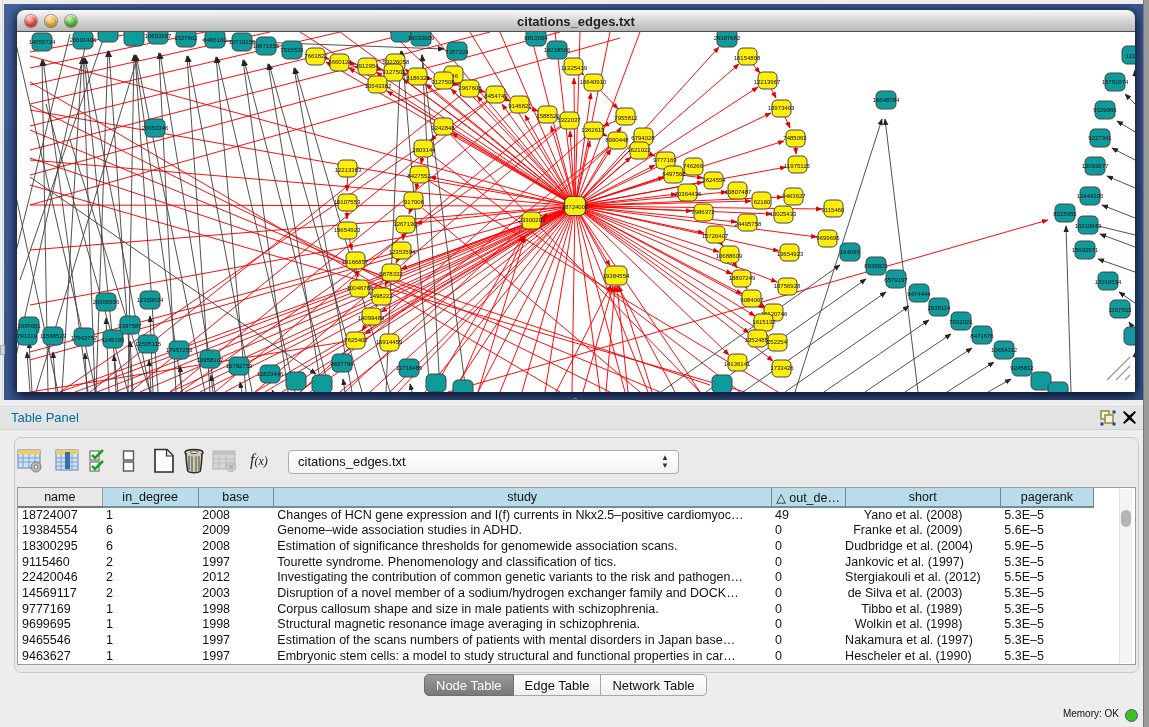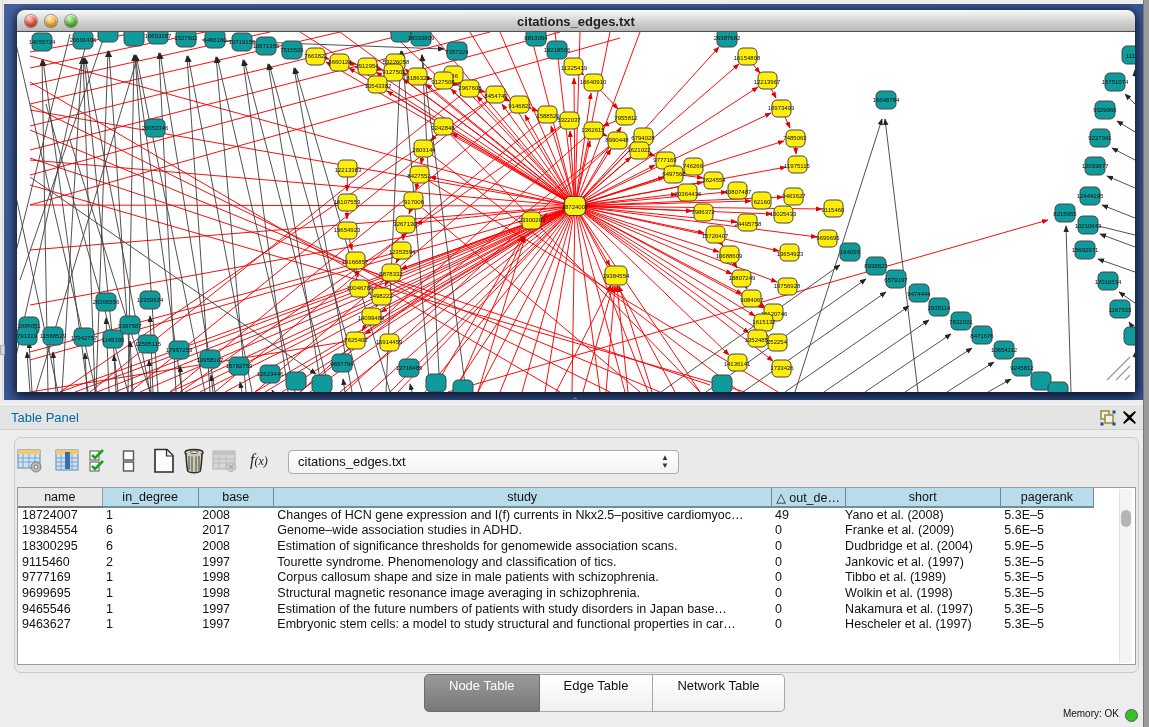--- a/index.html
+++ b/index.html
@@ -15,25 +15,25 @@
 #tphead span{position:absolute;left:11px;top:5px;font-size:13px;color:#0369a1}
 #container{position:absolute;left:14px;top:437px;width:1125px;height:236px;background:#eaeaea;border:1px solid #c9c9c9;border-radius:7px}
 #combo{position:absolute;left:273px;top:12px;width:391px;height:24px;background:linear-gradient(#ffffff,#f3f3f3);border:1px solid #ababab;border-radius:4px;font-size:13px;color:#111;line-height:22px;padding-left:9px}
 #combo .arr{position:absolute;right:9px;top:3px;font-size:8px;color:#333;line-height:8px;text-align:center}
 #tablewrap{position:absolute;left:2px;top:49px;width:1119px;height:178px;background:#ffffff;border:1px solid #9c9c9c;overflow:hidden}
 table{border-collapse:collapse;table-layout:fixed;width:1076px;font-size:12.5px;color:#111}
 th{height:19px;background:#bada2;font-weight:normal;border-right:1px solid #74898f;border-bottom:2px solid #6f8f9b;background:#b9dcea;font-size:12.5px;padding:0}
 th.c0{background:#e8e8e8;border-right:1px solid #9c9c9c;border-bottom:2px solid #787878}
 td{height:15.66px;padding:0 0 0 4px;white-space:nowrap;overflow:hidden}
 .c0{width:84px}.c1{width:96px}.c2{width:75px}.c3{width:497px}.c4{width:74px}.c5{width:155px}.c6{width:93px}
-td.c5{text-align:left;padding:0 38px 0 0}
+td.c5{text-align:right;padding:0 38px 0 0}
 #vscroll{position:absolute;right:3px;top:1px;width:13px;height:174px;background:#f4f4f4;border-left:1px solid #e0e0e0}
 #vthumb{position:absolute;left:1px;top:21px;width:10px;height:17px;border-radius:5px;background:#b5b5b5}
 #tabs{position:absolute;left:424px;top:674px;height:22px;display:flex;font-size:13px}
-#tabs div{height:38px;line-height:21px;padding:0 24px;background:linear-gradient(#ffffff,#f0f0f0);border:1px solid #a6a6a6;border-left:none;color:#111}
+#tabs div{height:22px;line-height:21px;padding:0 11px;background:linear-gradient(#ffffff,#f0f0f0);border:1px solid #a6a6a6;border-left:none;color:#111}
 #tabs div.sel{background:linear-gradient(#9a9a9a,#787878);color:#fff;border:1px solid #6e6e6e;border-radius:5px 0 0 5px}
 #tabs div:last-child{border-radius:0 5px 5px 0}
 #mem{position:absolute;right:30px;top:708px;font-size:10px;color:#111}
 #memdot{position:absolute;right:11px;top:709px;width:13px;height:13px;border-radius:50%;background:#35c02c;border:1px solid #555}
 .ticon{position:absolute;top:448px}
 </style></head>
 <body>
 <div id="desktop">
   <div id="gwin">
     <div id="tbar">
@@ -612,21 +612,21 @@
             <td class="c1">1</td>
             <td class="c2">2008</td>
             <td class="c3">Changes of HCN gene expression and I(f) currents in Nkx2.5–positive cardiomyoc…</td>
             <td class="c4">49</td>
             <td class="c5">Yano et al. (2008)</td>
             <td class="c6">5.3E–5</td>
           </tr>
           <tr>
             <td class="c0">19384554</td>
             <td class="c1">6</td>
-            <td class="c2">2017</td>
+            <td class="c2">2009</td>
             <td class="c3">Genome–wide association studies in ADHD.</td>
             <td class="c4">0</td>
             <td class="c5">Franke et al. (2009)</td>
             <td class="c6">5.6E–5</td>
           </tr>
           <tr>
             <td class="c0">18300295</td>
             <td class="c1">6</td>
             <td class="c2">2008</td>
             <td class="c3">Estimation of significance thresholds for genomewide association scans.</td>
@@ -637,20 +637,38 @@
           <tr>
             <td class="c0">9115460</td>
             <td class="c1">2</td>
             <td class="c2">1997</td>
             <td class="c3">Tourette syndrome. Phenomenology and classification of tics.</td>
             <td class="c4">0</td>
             <td class="c5">Jankovic et al. (1997)</td>
             <td class="c6">5.3E–5</td>
           </tr>
           <tr>
+            <td class="c0">22420046</td>
+            <td class="c1">2</td>
+            <td class="c2">2012</td>
+            <td class="c3">Investigating the contribution of common genetic variants to the risk and pathogen…</td>
+            <td class="c4">0</td>
+            <td class="c5">Stergiakouli et al. (2012)</td>
+            <td class="c6">5.5E–5</td>
+          </tr>
+          <tr>
+            <td class="c0">14569117</td>
+            <td class="c1">2</td>
+            <td class="c2">2003</td>
+            <td class="c3">Disruption of a novel member of a sodium/hydrogen exchanger family and DOCK…</td>
+            <td class="c4">0</td>
+            <td class="c5">de Silva et al. (2003)</td>
+            <td class="c6">5.3E–5</td>
+          </tr>
+          <tr>
             <td class="c0">9777169</td>
             <td class="c1">1</td>
             <td class="c2">1998</td>
             <td class="c3">Corpus callosum shape and size in male patients with schizophrenia.</td>
             <td class="c4">0</td>
             <td class="c5">Tibbo et al. (1989)</td>
             <td class="c6">5.3E–5</td>
           </tr>
           <tr>
             <td class="c0">9699695</td>
@@ -658,32 +676,32 @@
             <td class="c2">1998</td>
             <td class="c3">Structural magnetic resonance image averaging in schizophrenia.</td>
             <td class="c4">0</td>
             <td class="c5">Wolkin et al. (1998)</td>
             <td class="c6">5.3E–5</td>
           </tr>
           <tr>
             <td class="c0">9465546</td>
             <td class="c1">1</td>
             <td class="c2">1997</td>
-            <td class="c3">Estimation of the future numbers of patients with study disorders in Japan base…</td>
+            <td class="c3">Estimation of the scans numbers of patients with mental disorders in Japan base…</td>
             <td class="c4">0</td>
             <td class="c5">Nakamura et al. (1997)</td>
             <td class="c6">5.3E–5</td>
           </tr>
           <tr>
             <td class="c0">9463627</td>
             <td class="c1">1</td>
             <td class="c2">1997</td>
             <td class="c3">Embryonic stem cells: a model to study structural and functional properties in car…</td>
             <td class="c4">0</td>
-            <td class="c5">Hescheler et al. (1997)</td>
+            <td class="c5">Hescheler et al. (1990)</td>
             <td class="c6">5.3E–5</td>
           </tr>
     </tbody>
       </table>
     <div id="vscroll">
         <div id="vthumb"></div>
       </div>
   </div>
 </div>
 

